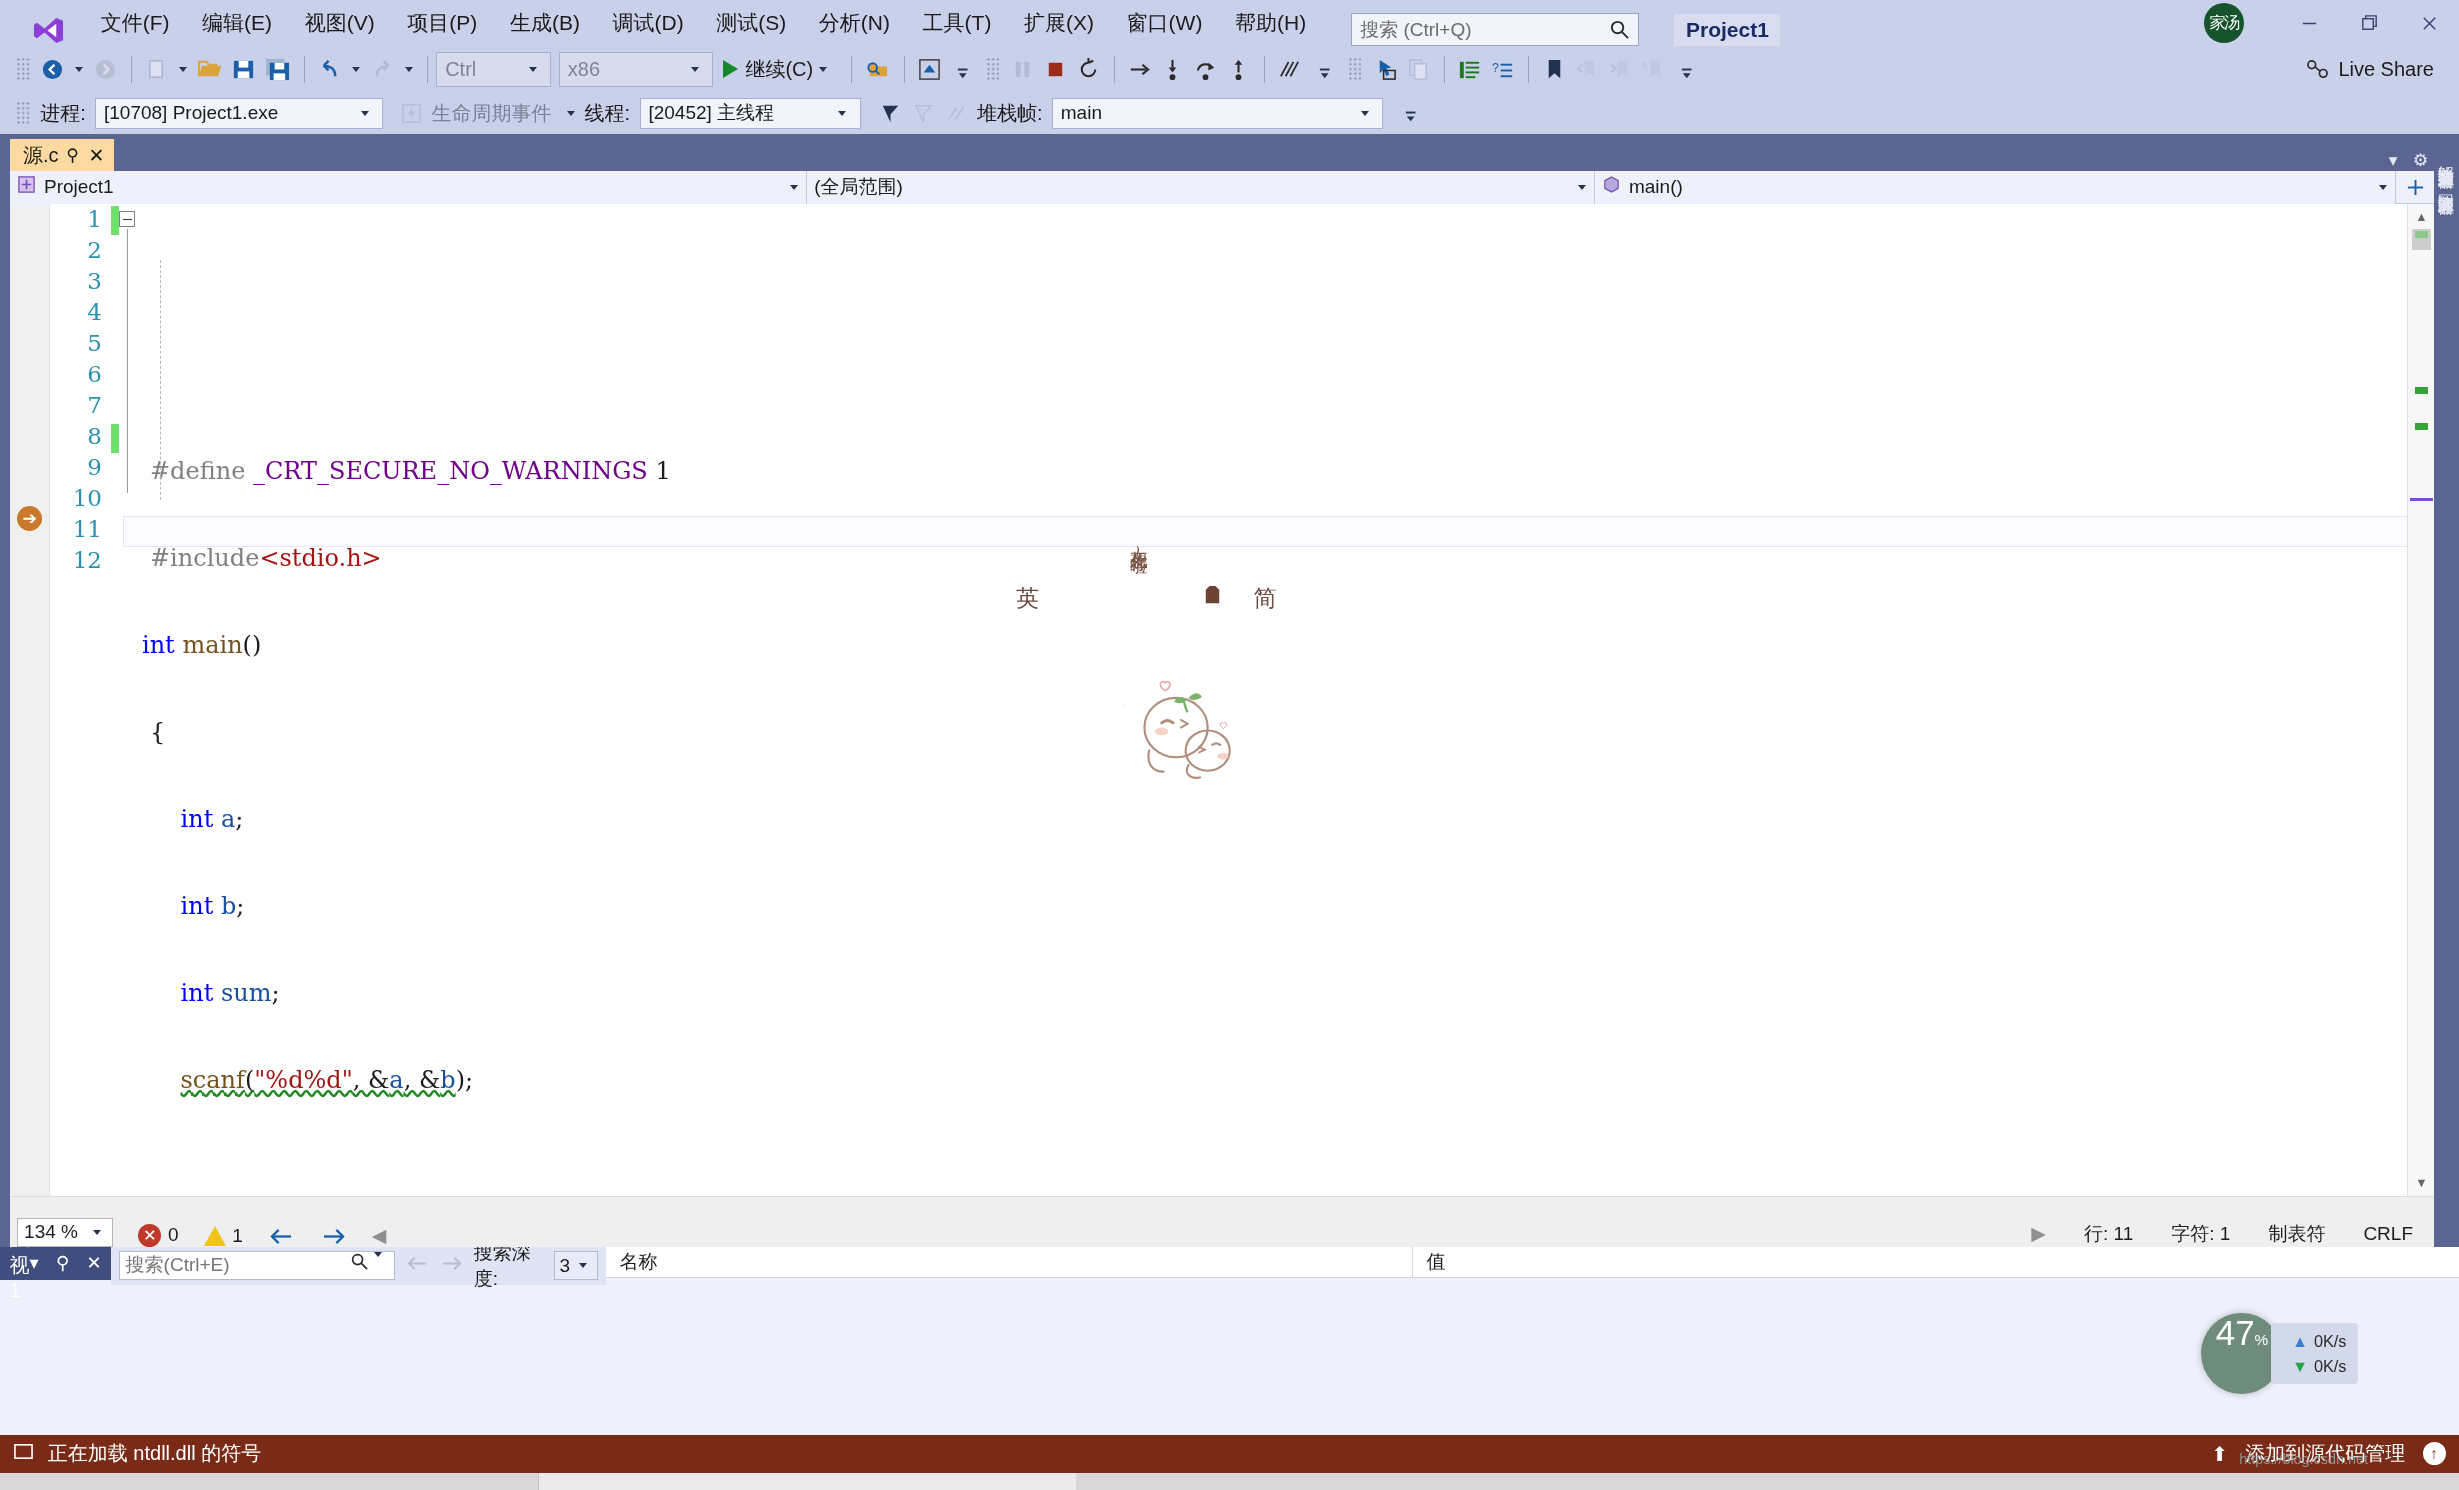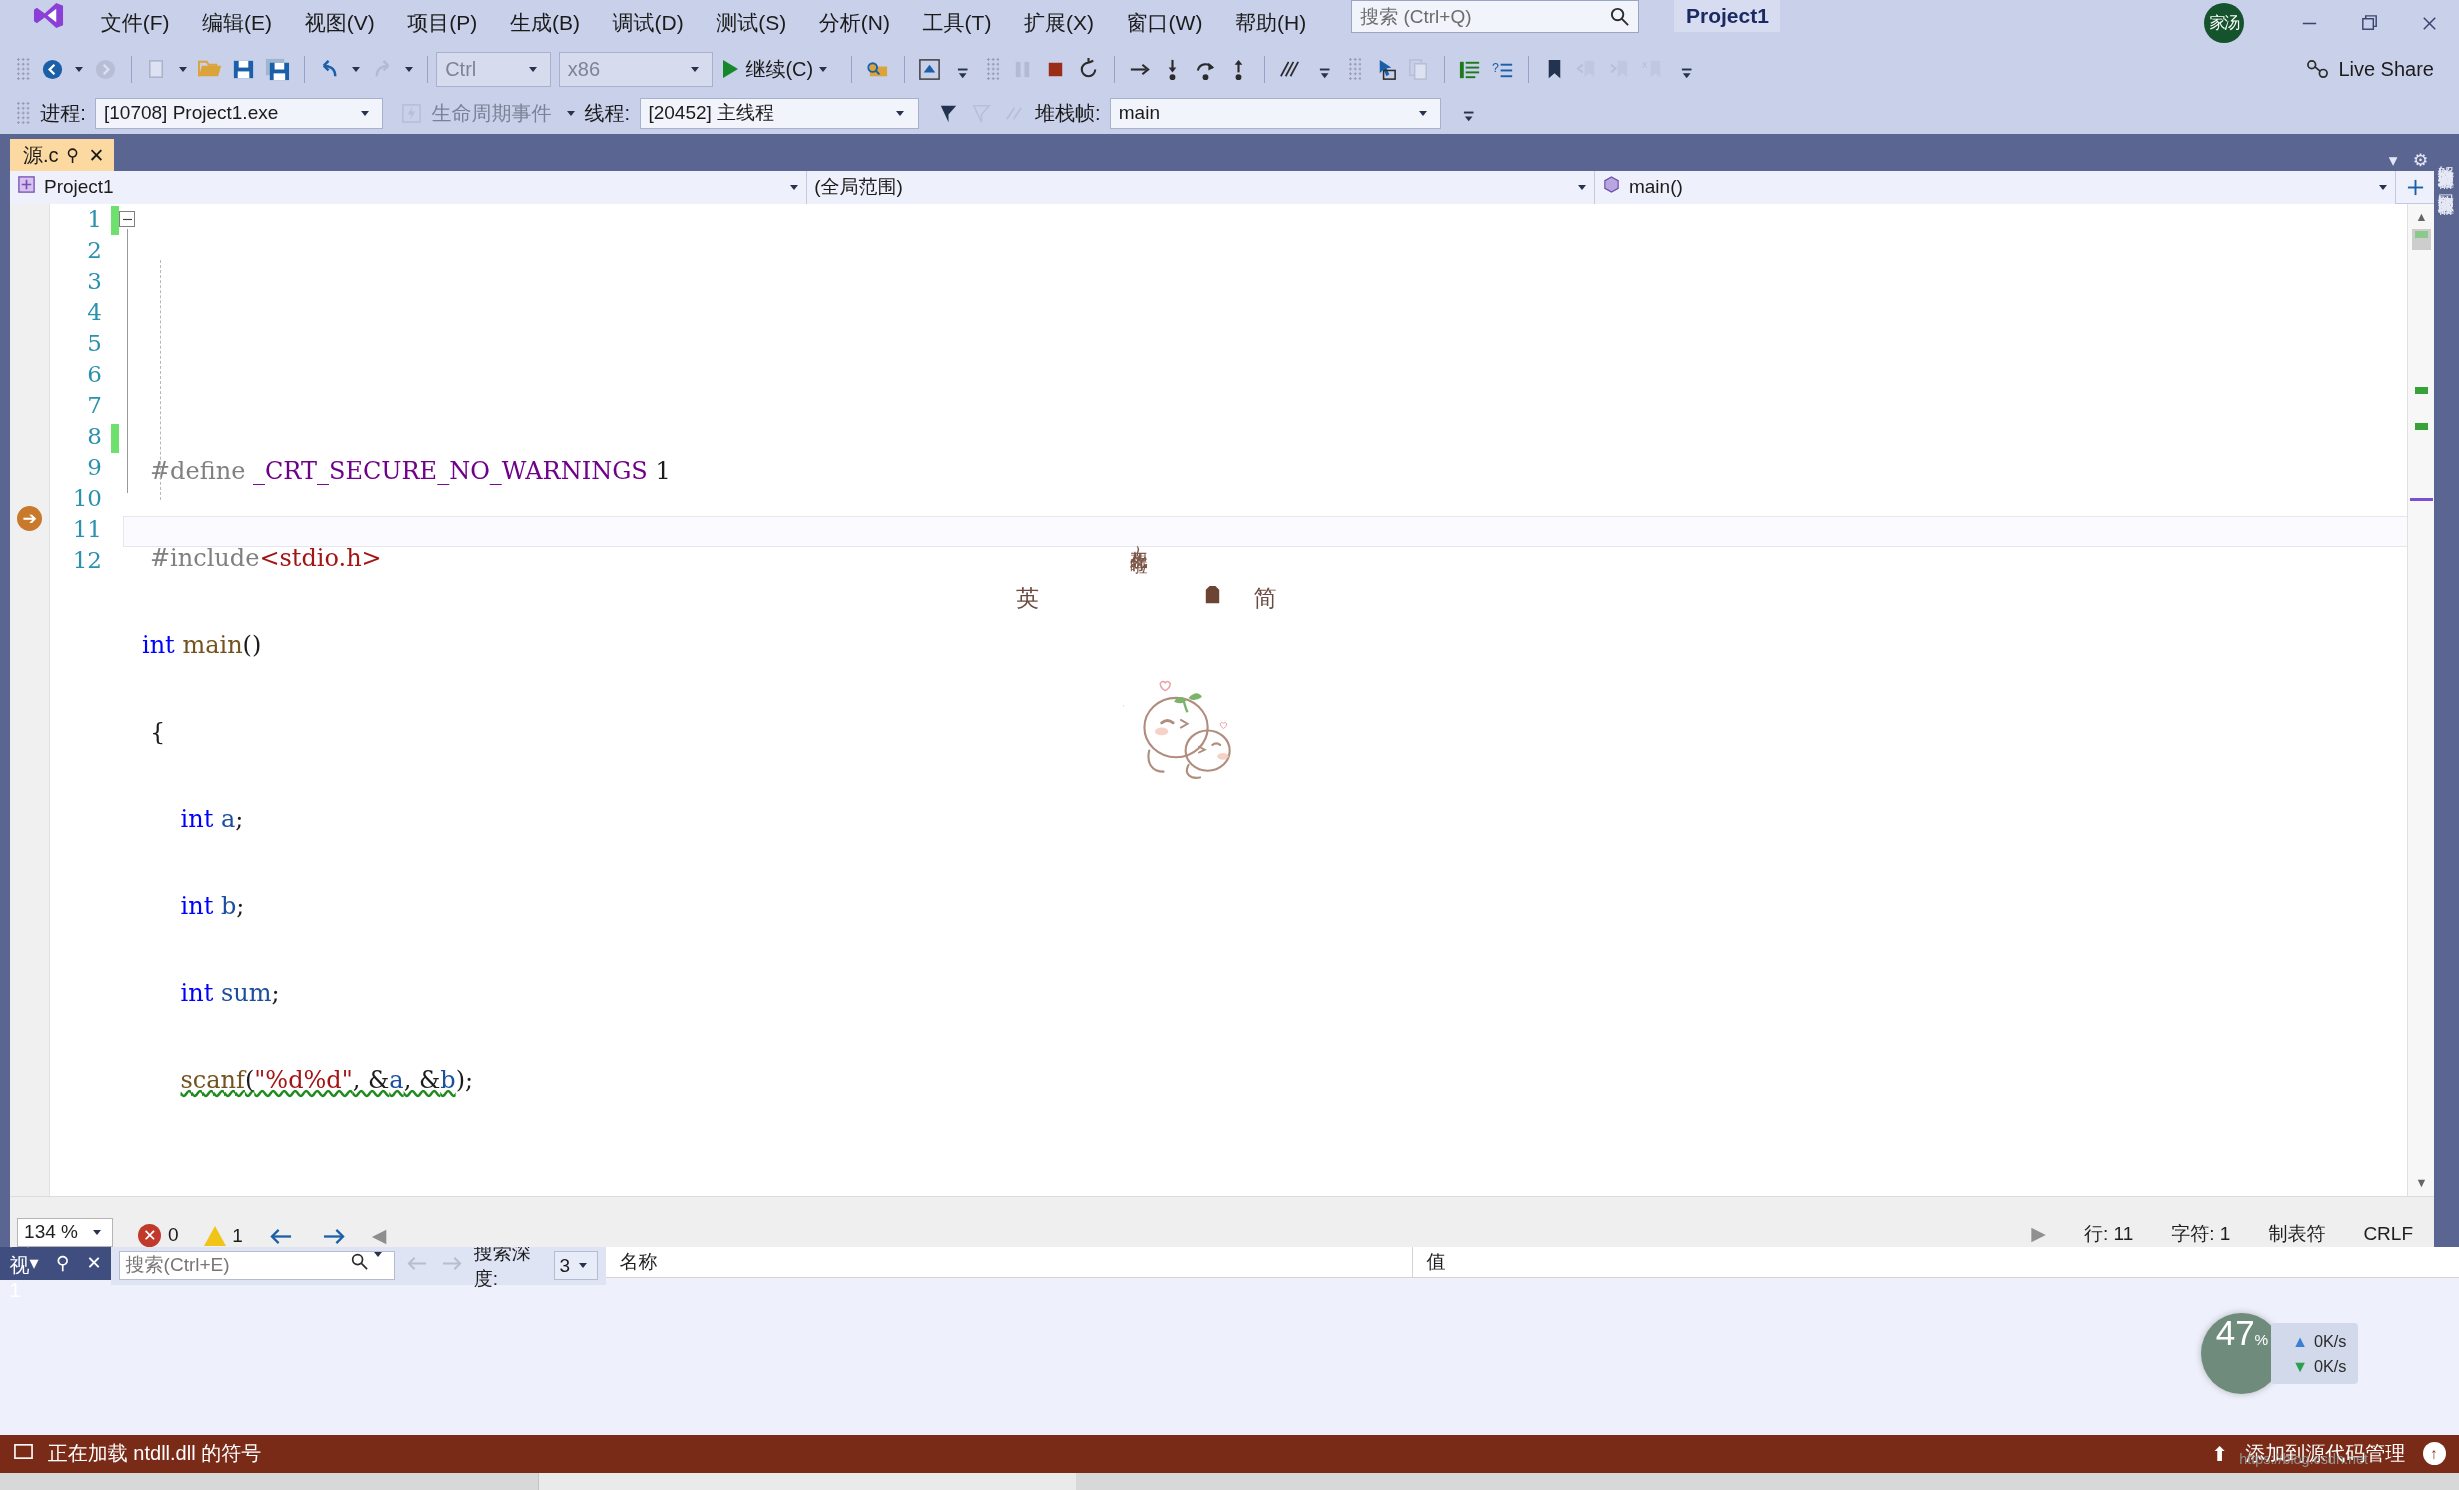--- a/index.html
+++ b/index.html
@@ -7,21 +7,21 @@
   body {
     font-family: "Liberation Sans","DejaVu Sans",sans-serif;
     background:#5b6591;
     font-size:20px;
     color:#1e1e1e;
     -webkit-font-smoothing:antialiased;
   }
   .app { width:2459px; height:1490px; display:flex; flex-direction:column; position:relative; }
 
   
-  .titlebar { height:46px; background:#c9d0ea; display:flex; align-items:flex-start; flex:0 0 auto; position:relative; }
+  .titlebar { height:46px; background:#c9d0ea; display:flex; align-items:flex-end; flex:0 0 auto; position:relative; }
   .vslogo { width:42px; margin-left:27px; display:flex; align-items:center; justify-content:center; }
   .menubar { display:flex; align-items:center; margin-left:15.4px; height:46px; }
   .menubar .mi { padding:4.8px 16.3px; font-size:21px; color:#1b1b1b; white-space:nowrap; }
   .titlesearch { margin-left:29px; width:288px; height:33px; background:#f2f4fb; border:1px solid #9aa4c4;
                  display:flex; align-items:center; padding:0 7.7px; font-size:19px; color:#6c6c6c; position:relative;}
   .titlesearch .sicon { position:absolute; right:8.6px; top:4.8px; color:#2b2b2b; }
   .projname { margin-left:35px; font-size:21px; font-weight:bold; color:#1b2a63; background:#d7dcf0; padding:3.8px 11.5px; }
   .tbright { margin-left:auto; display:flex; align-items:center; height:46px; }
   .avatar { width:40px; height:40px; border-radius:50%; background:#14532b; color:#fff; font-size:16.3px;
             display:flex; align-items:center; justify-content:center; margin-right:35px; letter-spacing:-1.9px;}
@@ -451,21 +451,21 @@
     </div>
     <div class="tbtn dis" style="margin-left:11.5px">
       <svg width="23" height="23" viewBox="0 0 24 24">
           <rect x="3" y="3" width="18" height="18" fill="none" stroke="#9aa3b8" stroke-width="1.6"></rect>
           <path d="M13,5 L8,13 H12 L10,19 L16,10 H12 Z" fill="#9aa3b8"></path>
         </svg>
     </div>
     <span class="dlbl" style="color:#7b8296">生命周期事件</span>
     <span class="caret"></span>
     <span class="dlbl">线程:</span>
-    <div class="dcombo" style="width:279px">
+    <div class="dcombo" style="width:221px">
       <span class="dcv">[20452] 主线程</span>
       <span class="caret"></span>
     </div>
     <div class="tbtn" style="margin-left:13.4px">
       <svg width="23" height="23" viewBox="0 0 24 24">
           <path d="M4,4 H20 L12,13 V21 L4,4 Z" fill="#23324f"></path>
         </svg>
     </div>
     <div class="tbtn dis">
       <svg width="23" height="23" viewBox="0 0 24 24">

